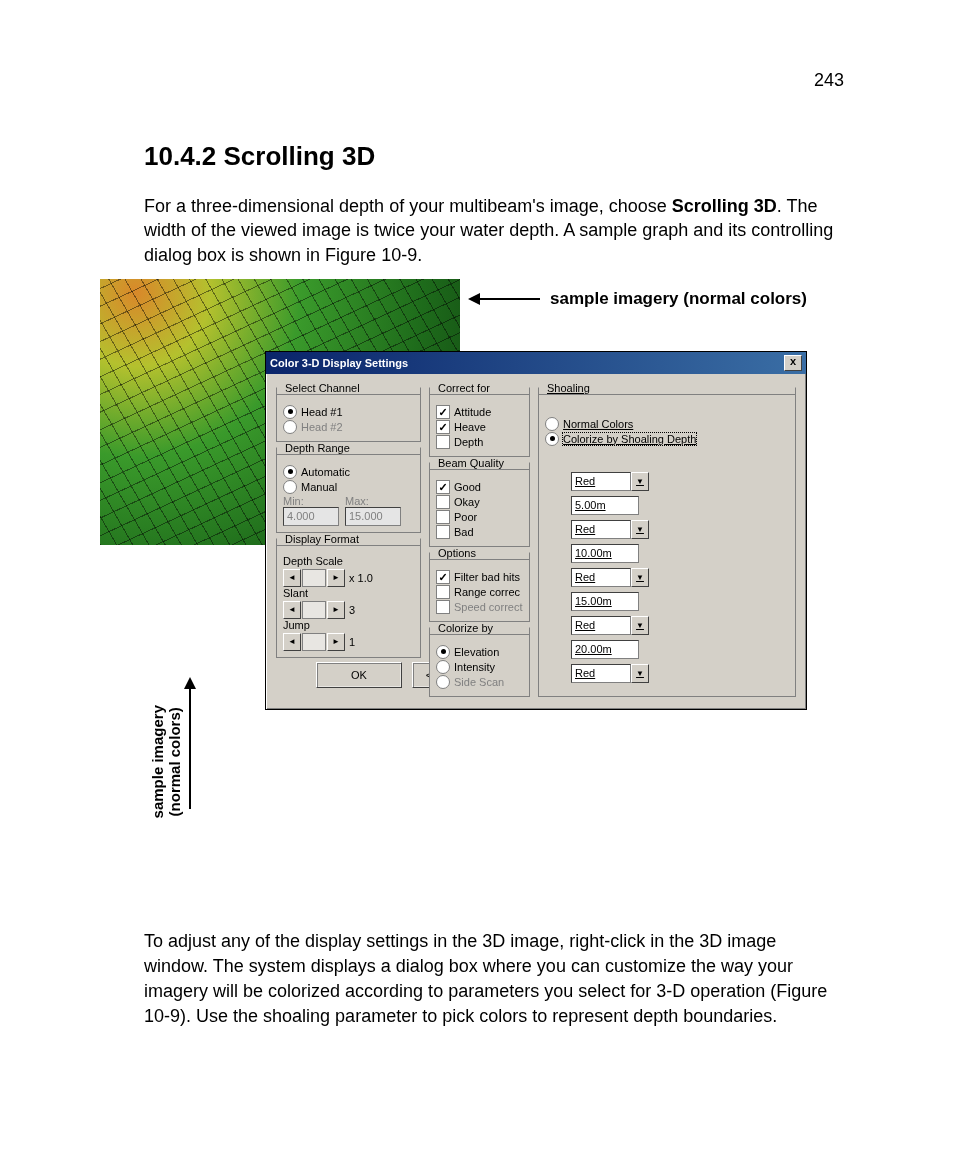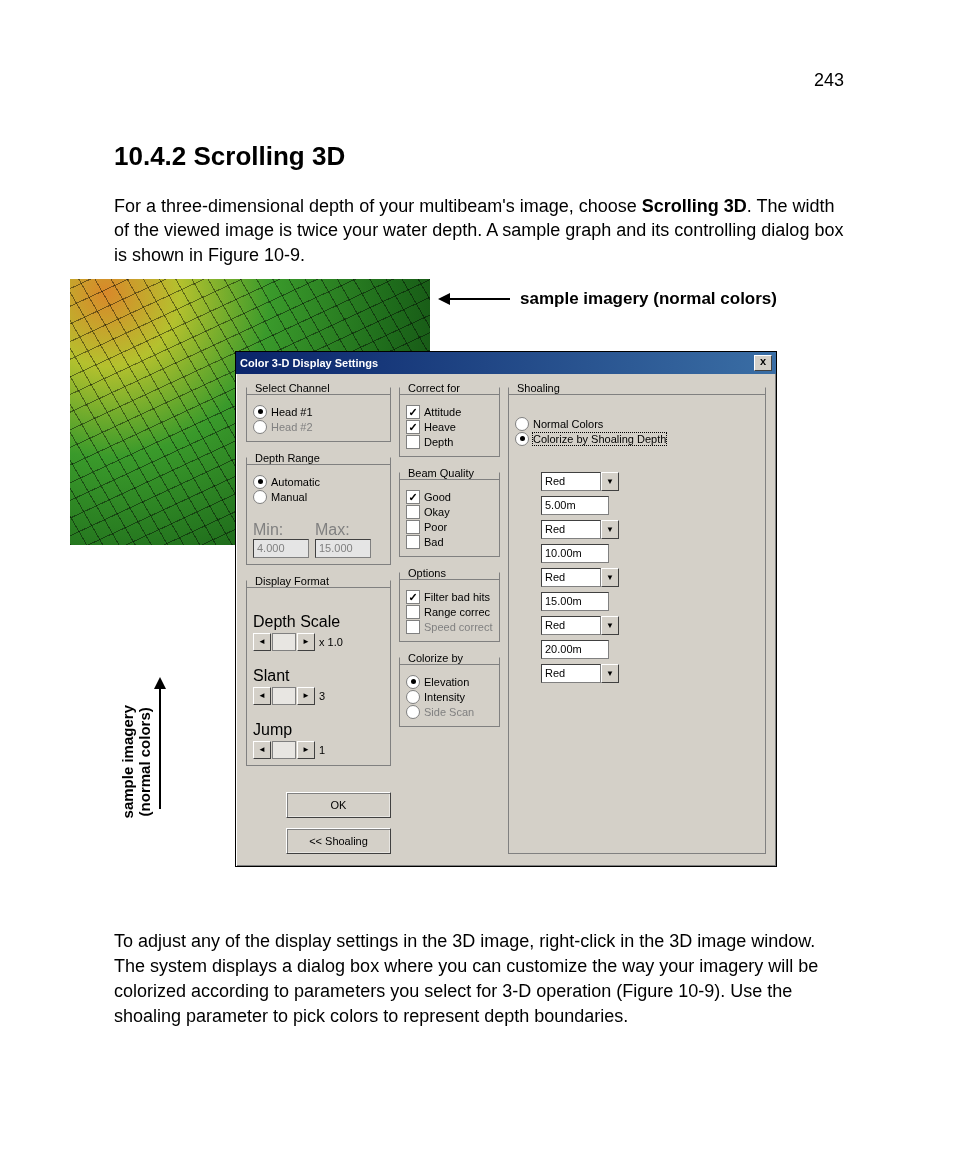--- a/index.html
+++ b/index.html
@@ -3,21 +3,21 @@
 <meta charset="utf-8">
 <style>
   body {
     margin: 0;
     background: #fff;
     font-family: Arial, Helvetica, sans-serif;
     color: #000;
     width: 954px;
   }
   .page {
-    padding: 70px 110px 60px 70px;
+    padding: 70px 110px 60px 100px;
   }
   .page-number {
     text-align: right;
     font-size: 18px;
     margin-bottom: 50px;
   }
   h2.section-heading {
     font-size: 26px;
     font-weight: bold;
     margin: 0 0 22px 44px;
@@ -155,24 +155,24 @@
     line-height: 11px;
     text-align: center;
     font-weight: bold;
     cursor: pointer;
   }
   .dialog-body {
     padding: 8px 10px 12px 10px;
     display: flex;
     gap: 8px;
   }
-  .col { display: flex; flex-direction: column; gap: 10px; }
+  .col { display: flex; flex-direction: column; gap: 0; }
   .col1 { width: 145px; }
   .col2 { width: 101px; }
-  .col3 { flex: 1; }
+  .col3 { flex: 1; text-decoration: underline; }
 
   fieldset.group {
     border: 1px solid #808080;
     border-top-color: #fff0;
     position: relative;
     margin: 0;
     padding: 10px 6px 6px 6px;
     background: #d4d0c8;
   }
   fieldset.group::before {
@@ -213,21 +213,21 @@
   }
   .check.checked::after {
     content: "✓";
     font-size: 11px;
     line-height: 10px;
     font-weight: bold;
   }
   .disabled-text { color: #808080; }
   .dotted-focus { outline: 1px dotted #000; outline-offset: 0; }
 
-  .small-label { font-size: 16px; margin-top: 16px; }
+  .small-label { font-size: 11px; margin-top: 0; }
   .row-flex { display: flex; gap: 6px; }
   .text-input {
     background: #fff;
     border: 1px solid #808080;
     border-top-color: #404040;
     border-left-color: #404040;
     font-size: 11px;
     padding: 1px 3px;
     height: 15px;
     line-height: 15px;
@@ -281,24 +281,23 @@
     border-right-color: #404040;
     border-bottom-color: #404040;
     box-shadow: 1px 1px 0 #808080 inset, -1px -1px 0 #e8e6e2 inset;
     font-size: 11px;
     display: inline-flex; align-items: center; justify-content: center;
     padding: 0 10px;
     cursor: pointer;
   }
   .btn-row {
     display: flex; gap: 10px;
-    margin-top: 16px;
+    margin-top: 4px;
     justify-content: flex-start;
     padding-left: 40px;
-    flex-direction: column;
   }
   .shoal-rows { margin-top: 26px; display: flex; flex-direction: column; gap: 5px; padding-left: 26px; }
 </style>
 </head>
 <body>
 
 <div class="page">
   <div class="page-number">243</div>
 
   <h2 class="section-heading">10.4.2    Scrolling 3D</h2>

